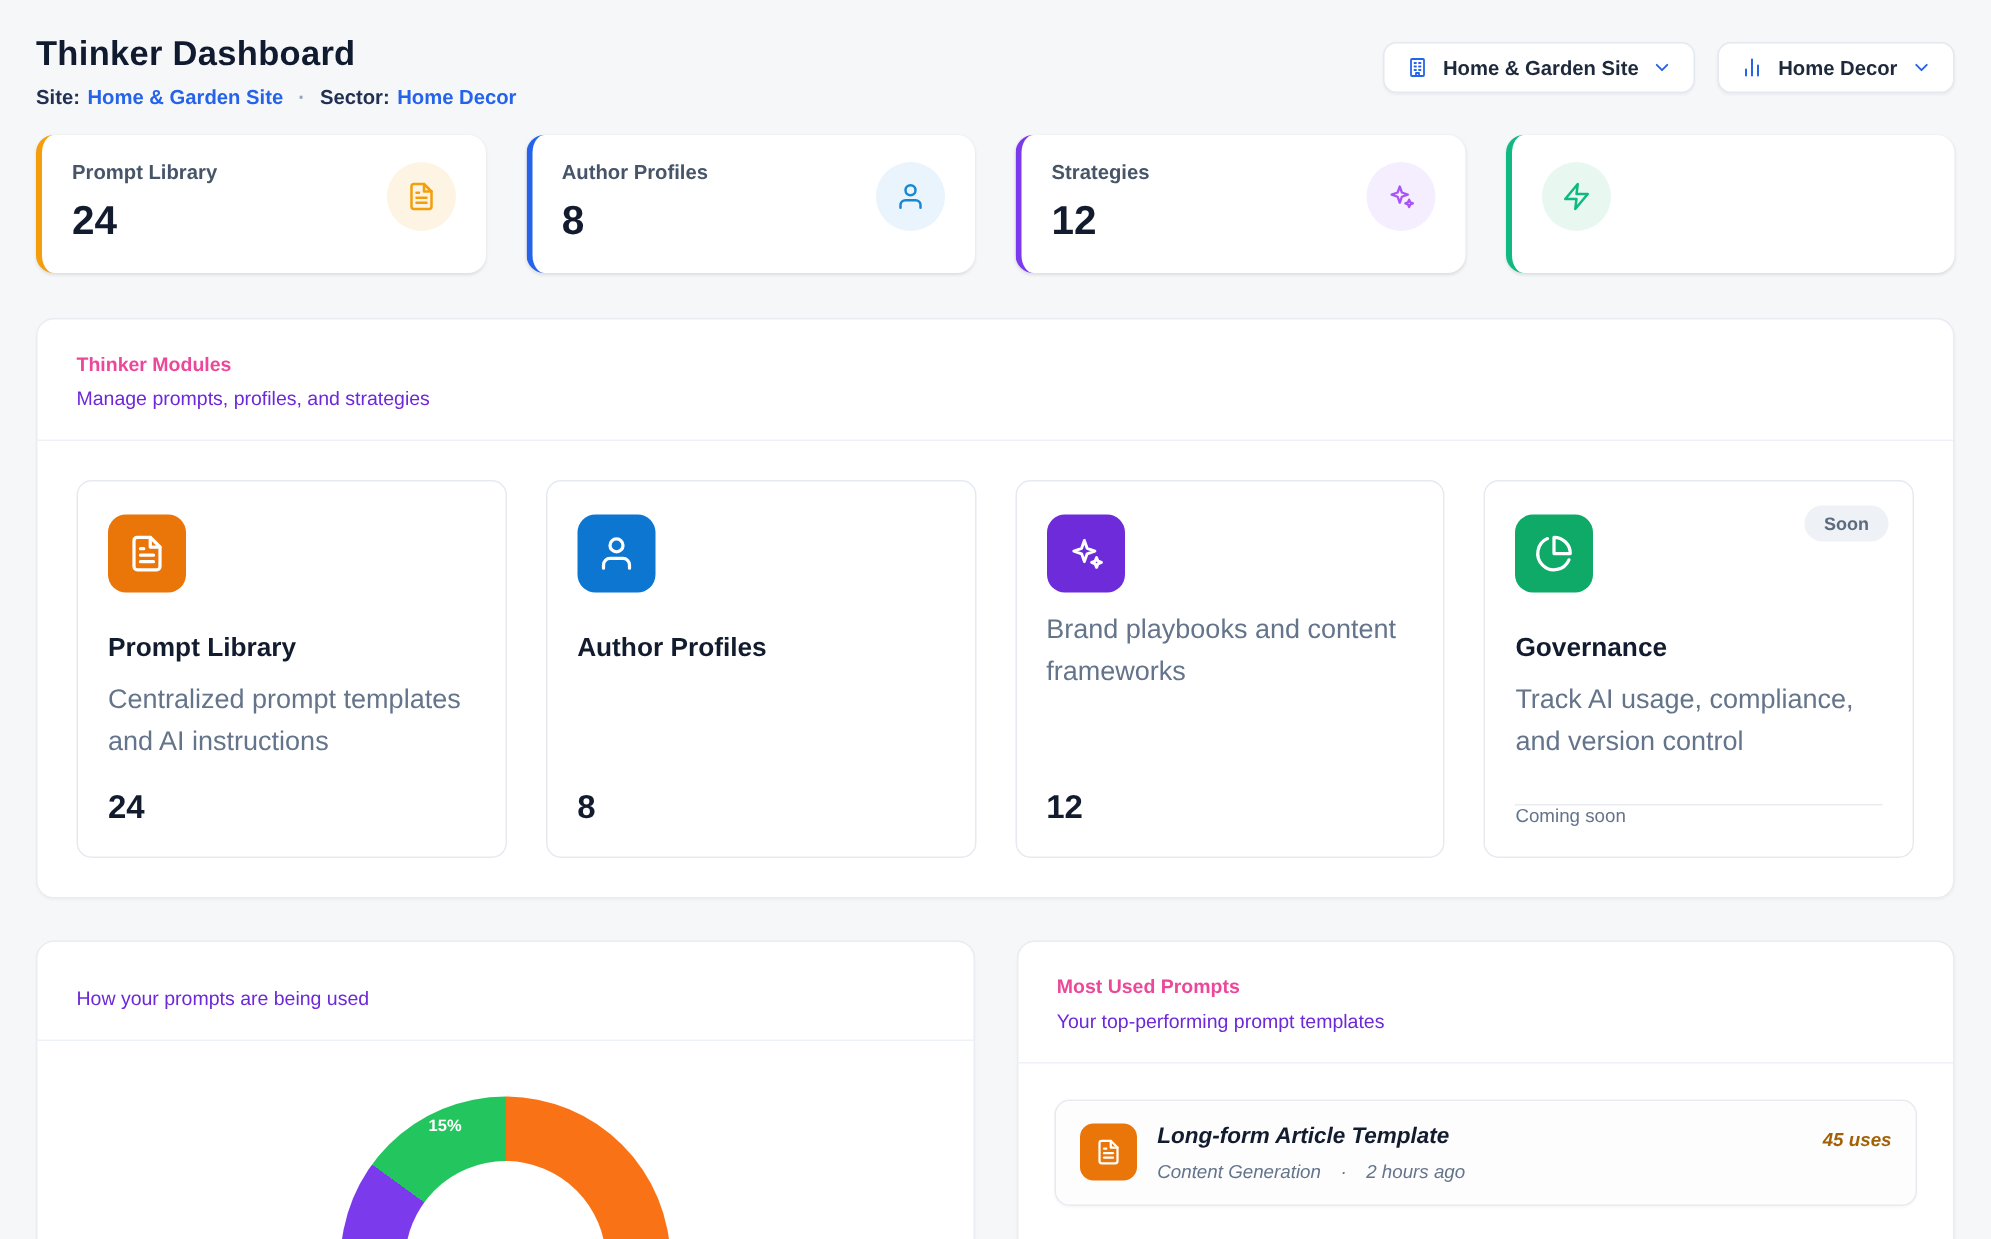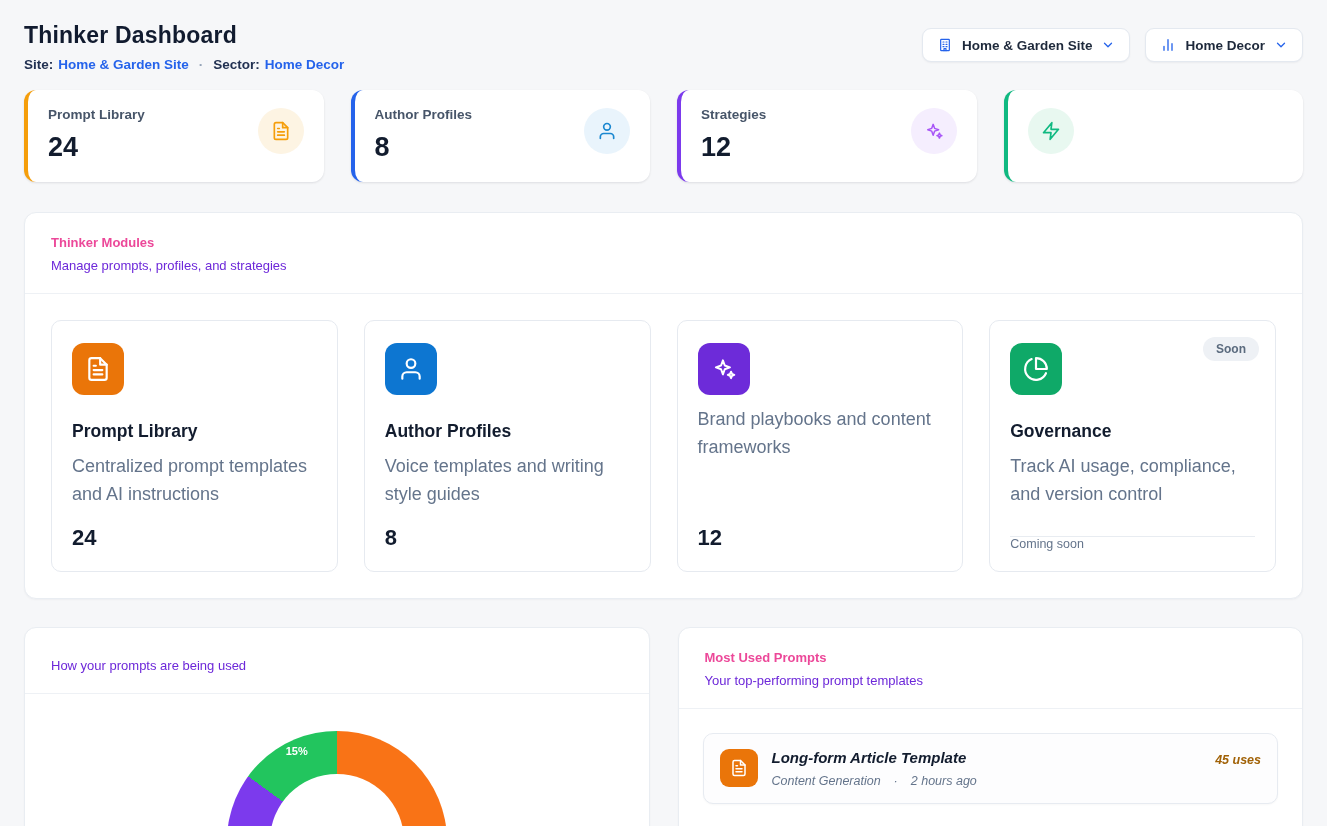--- a/index.html
+++ b/index.html
@@ -217,21 +217,20 @@
       </div>
 
       <div class="module">
         <div class="module-icon m-blue">
           <svg width="26" height="26" viewBox="0 0 24 24" fill="none" stroke="currentColor" stroke-width="2" stroke-linecap="round" stroke-linejoin="round">
               <path d="M20 21v-2a4 4 0 0 0-4-4H8a4 4 0 0 0-4 4v2"></path>
               <circle cx="12" cy="7" r="4"></circle>
             </svg>
         </div>
         <div class="module-title">Author Profiles</div>
-        <div class="module-desc">Voice templates and writing style guides</div>
         <div class="module-value">8</div>
       </div>
 
       <div class="module">
         <div class="module-icon m-purple">
           <svg width="26" height="26" viewBox="0 0 24 24" fill="none" stroke="currentColor" stroke-width="1.8" stroke-linecap="round" stroke-linejoin="round">
               <path d="M11 4l1.7 4.8 4.8 1.7-4.8 1.7L11 17l-1.7-4.8-4.8-1.7 4.8-1.7z"></path>
               <path d="M18.5 14.5l.9 2.1 2.1.9-2.1.9-.9 2.1-.9-2.1-2.1-.9 2.1-.9z"></path>
             </svg>
         </div>

